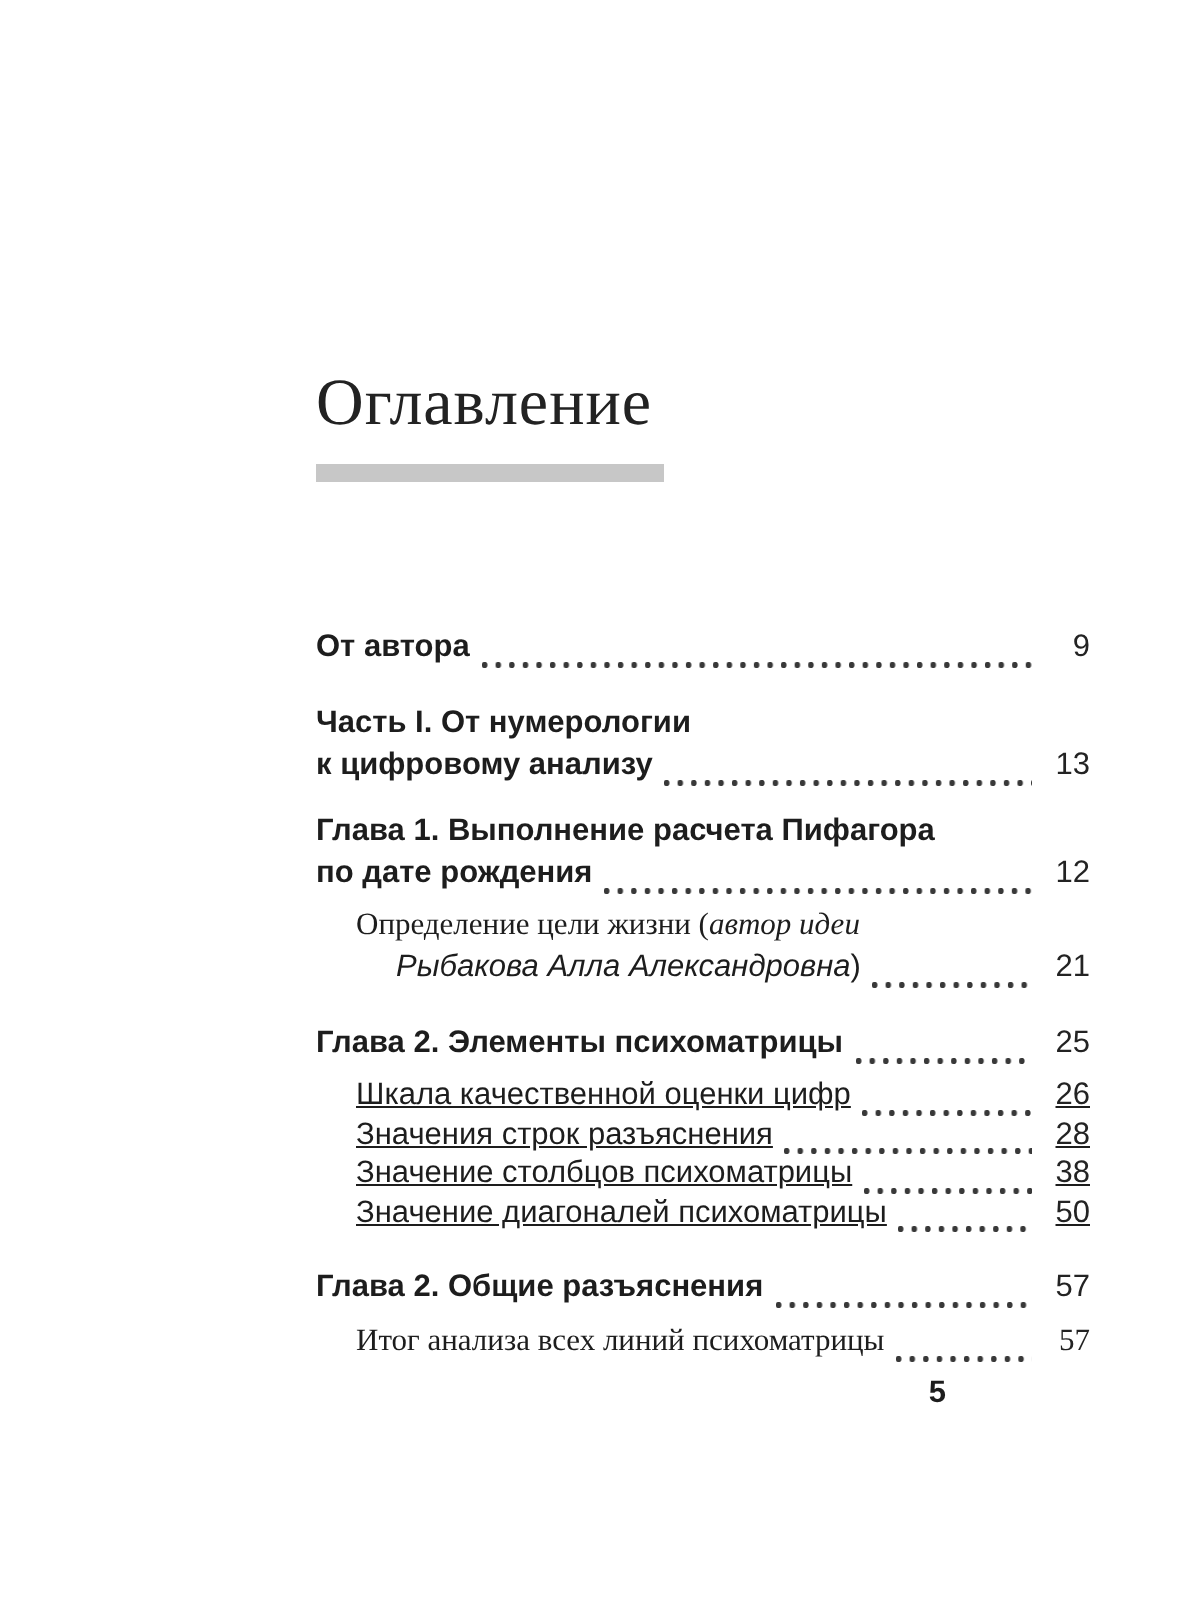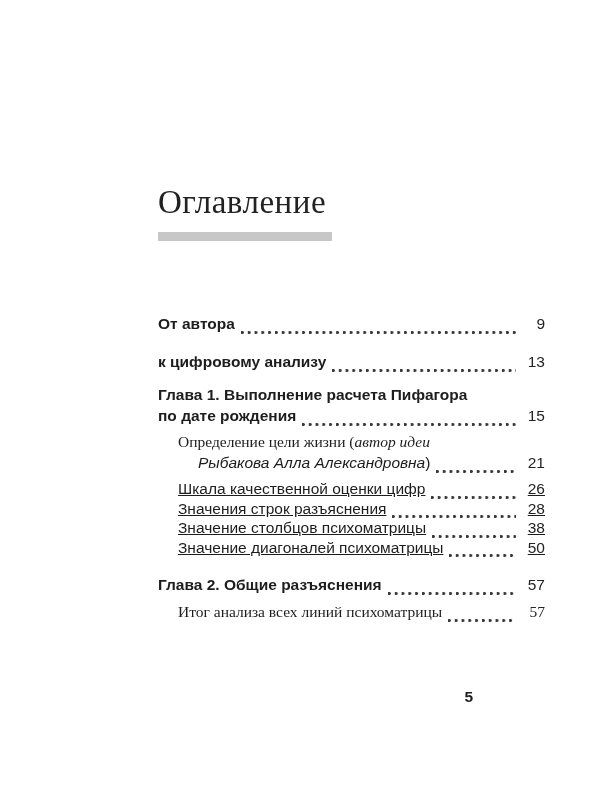--- a/index.html
+++ b/index.html
@@ -94,48 +94,56 @@
   <div class="toc">
 
     <div class="row bold">
       <span class="lbl">От автора</span>
       <span class="leader"></span>
       <span class="pg">9</span>
     </div>
 
     <div class="bold mt-lg">
       <div class="row">
+        <span class="lbl">Часть I. От нумерологии</span>
+      </div>
+      <div class="row">
         <span class="lbl">к цифровому анализу</span>
         <span class="leader"></span>
         <span class="pg">13</span>
       </div>
     </div>
 
     <div class="bold mt-md">
       <div class="row">
         <span class="lbl">Глава 1. Выполнение расчета Пифагора</span>
       </div>
       <div class="row">
         <span class="lbl">по дате рождения</span>
         <span class="leader"></span>
-        <span class="pg">15</span>
+        <span class="pg">12</span>
       </div>
     </div>
 
     <div class="mt-sm">
       <div class="row ind1">
         <span class="lbl"><span>Определение цели жизни (</span><span class="it">автор идеи</span></span>
       </div>
       <div class="row ind2">
         <span class="lbl"><span class="it">Рыбакова Алла Александровна</span><span>)</span></span>
         <span class="leader"></span>
         <span class="pg">21</span>
       </div>
     </div>
 
+    <div class="row bold mt-lg">
+      <span class="lbl">Глава 2. Элементы психоматрицы</span>
+      <span class="leader"></span>
+      <span class="pg">25</span>
+    </div>
 
     <div class="subs">
       <div class="row">
         <span class="lbl">Шкала качественной оценки цифр</span>
         <span class="leader"></span>
         <span class="pg">26</span>
       </div>
       <div class="row">
         <span class="lbl">Значения строк разъяснения</span>
         <span class="leader"></span>

